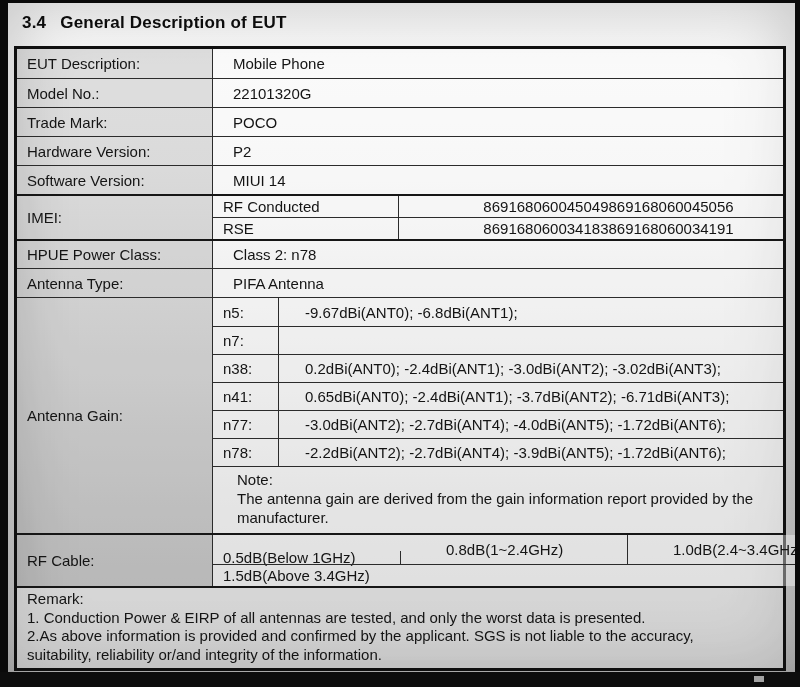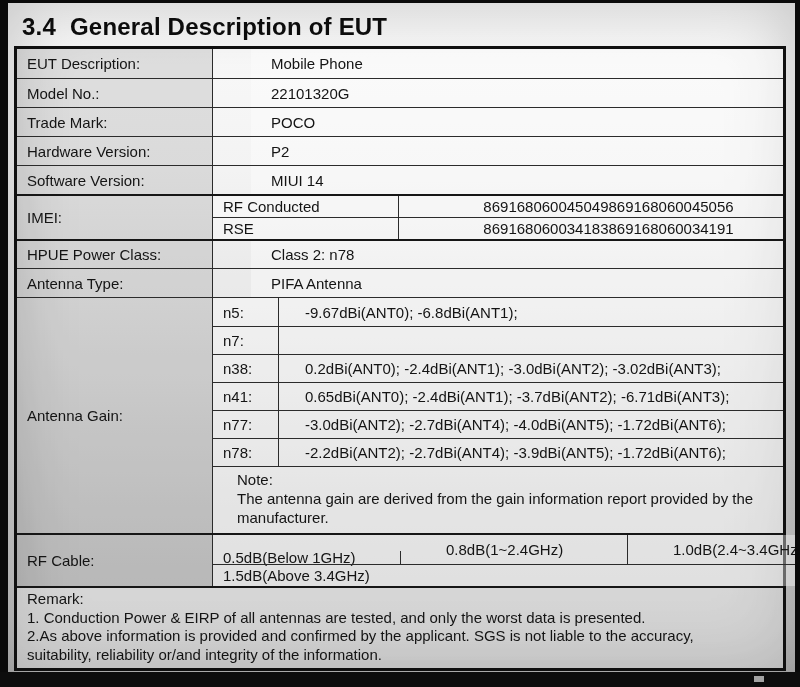--- a/index.html
+++ b/index.html
@@ -8,32 +8,32 @@
     position:relative;width:800px;height:687px;background:#0a0a0a;overflow:hidden;
     font-family:"Liberation Sans","DejaVu Sans",sans-serif;color:#141414;
   }
   .page{
     position:absolute;left:8px;top:3px;width:787px;height:669px;
     background:linear-gradient(180deg,#f9f9f9 0%,#f2f2f2 25%,#e2e2e2 50%,#cdcdcd 78%,#bfbfbf 100%);
     box-shadow:inset 0 0 70px rgba(0,0,0,0.22);
     overflow:hidden;
   }
   .title{
-    margin:0;padding:10px 0 0 14px;font-size:24px;font-weight:bold;color:#0c0c0c;
+    margin:0;padding:10px 0 0 14px;font-size:17px;font-weight:bold;color:#0c0c0c;
     letter-spacing:0.2px;
   }
   .title .num{margin-right:14px;}
   .doc-table{
     position:absolute;left:6px;top:43px;width:772px;
     border:3px solid #101010;background:rgba(255,255,255,0.12);
   }
   .t-row{display:flex;width:100%;}
   .t-row + .t-row{border-top:1px solid #2b2b2b;}
   .t-row.sep{border-top:2px solid #161616;}
-  .h29{height:29px;gap:38px;}
+  .h29{height:29px;}
   .cell{padding:0 10px;display:flex;align-items:center;font-size:15px;}
   .label{
     width:196px;flex:0 0 196px;background:rgba(0,0,0,0.10);
     border-right:1px solid #2b2b2b;
   }
   .value{flex:1;background:rgba(255,255,255,0.38);padding-left:20px;}
   .subcol{flex:1;display:flex;flex-direction:column;background:rgba(255,255,255,0.38);}
   .sub-row{display:flex;flex:1;gap:35px;}
   .sub-row + .sub-row{border-top:1px solid #2b2b2b;}
   .imei-sub{height:45px;}

